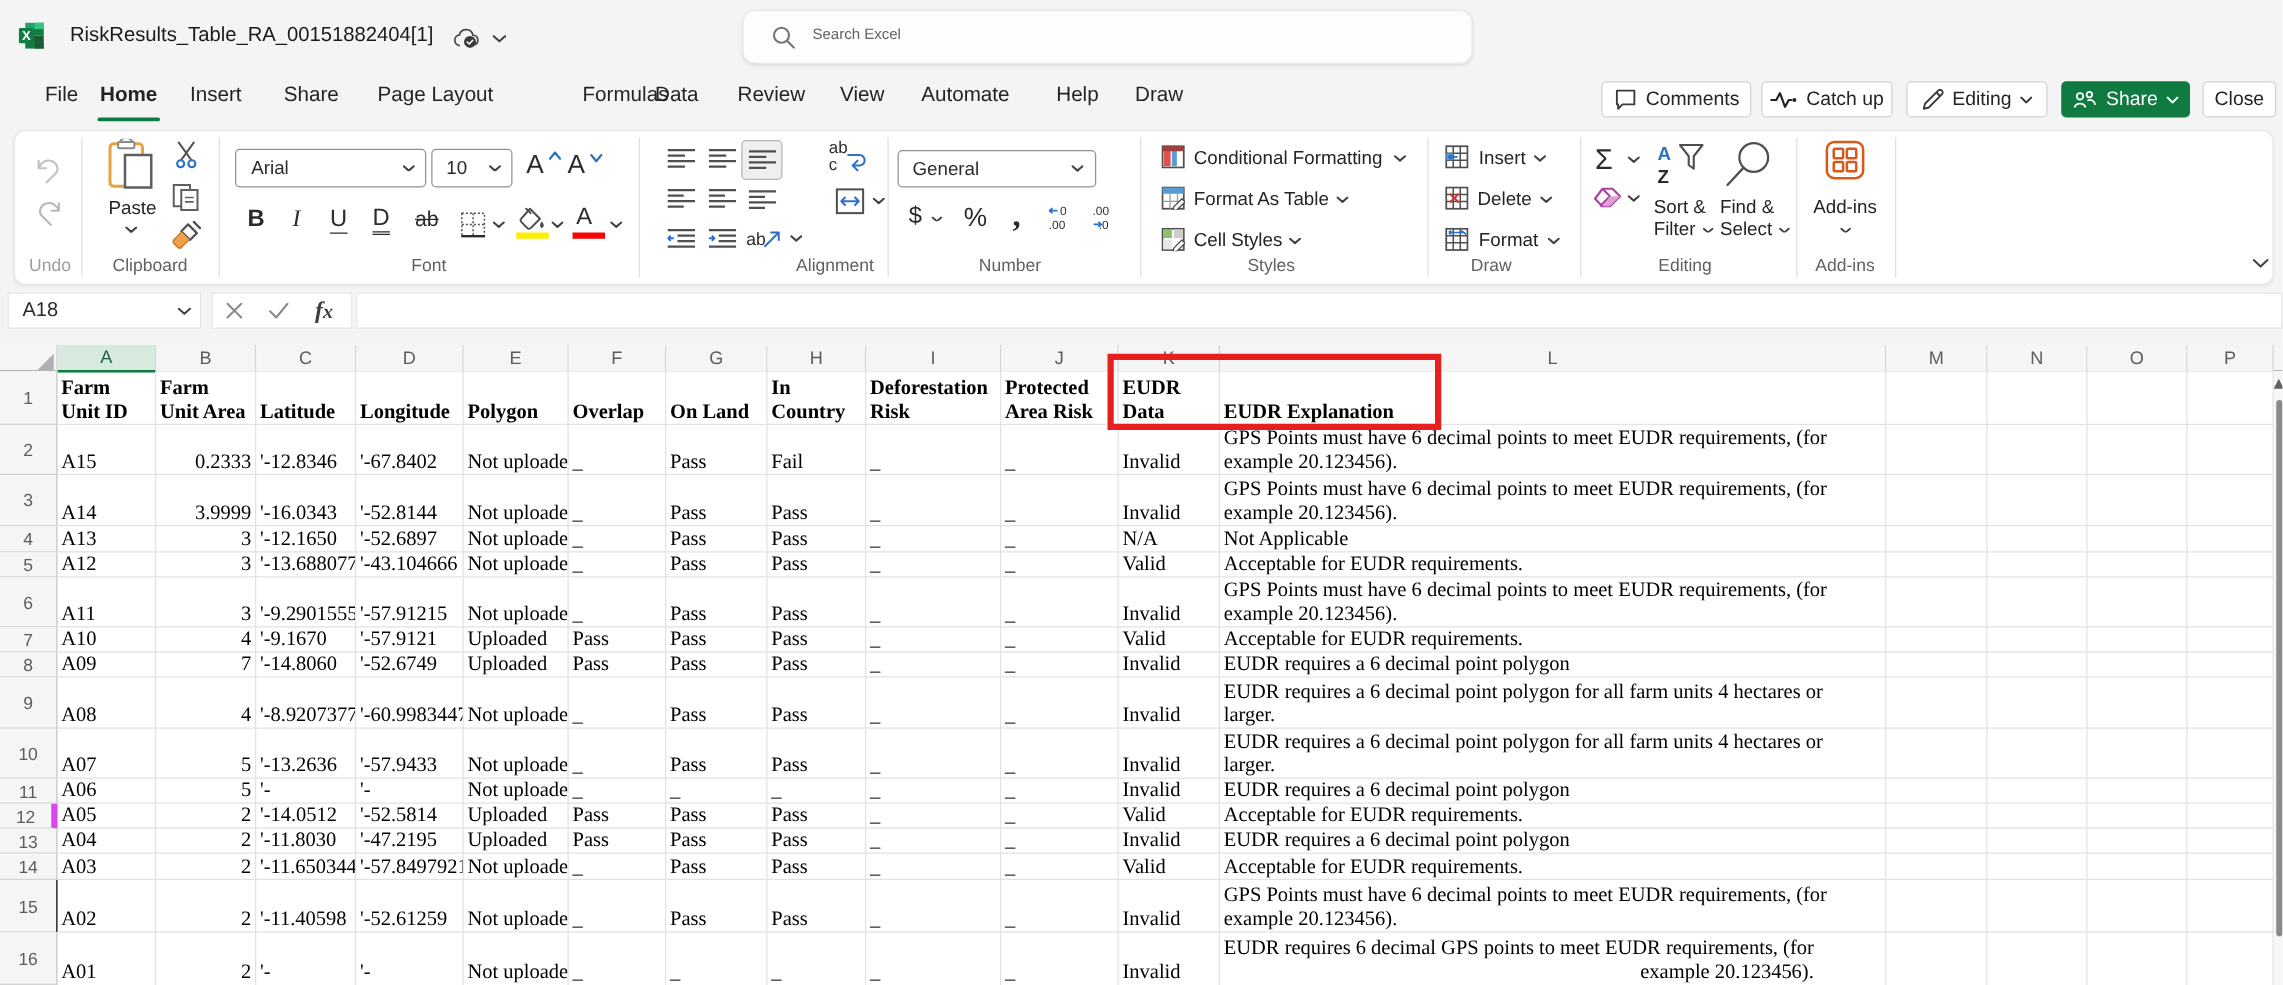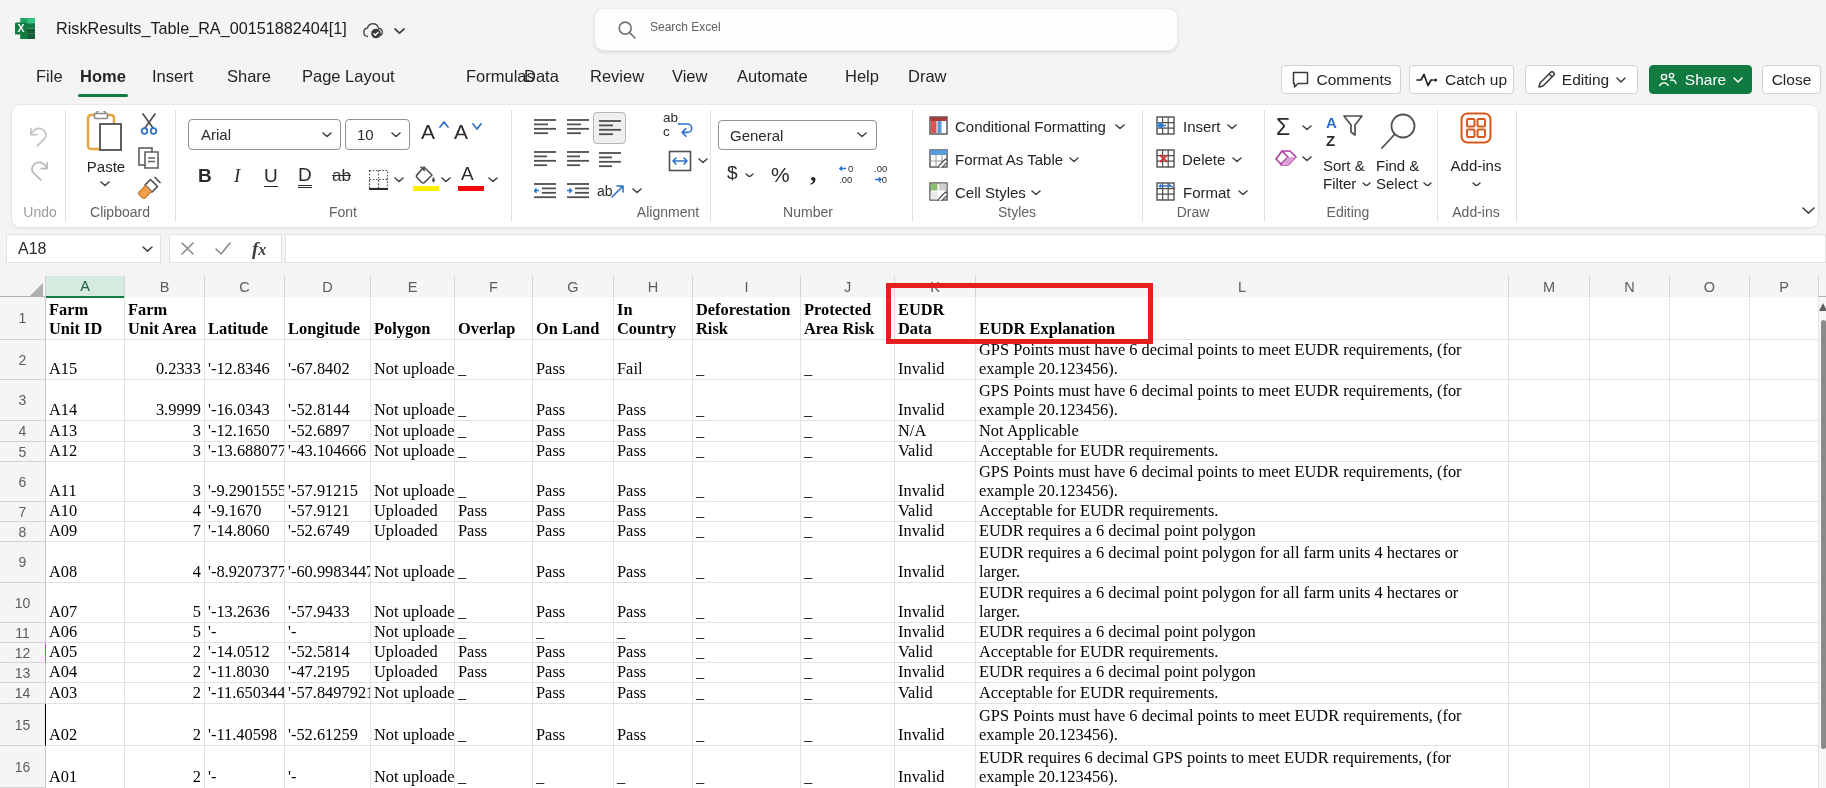--- a/index.html
+++ b/index.html
@@ -421,21 +421,21 @@
 <div class="rowh" style="top:340px;height:40px;border-right:1px solid #c6c6c6">2</div>
 <div class="rowh" style="top:380px;height:41px;border-right:1px solid #c6c6c6">3</div>
 <div class="rowh" style="top:421px;height:21px;border-right:1px solid #c6c6c6">4</div>
 <div class="rowh" style="top:442px;height:20px;border-right:1px solid #c6c6c6">5</div>
 <div class="rowh" style="top:462px;height:40px;border-right:1px solid #c6c6c6">6</div>
 <div class="rowh" style="top:502px;height:20px;border-right:1px solid #c6c6c6">7</div>
 <div class="rowh" style="top:522px;height:20px;border-right:1px solid #c6c6c6">8</div>
 <div class="rowh" style="top:542px;height:41px;border-right:1px solid #c6c6c6">9</div>
 <div class="rowh" style="top:583px;height:40px;border-right:1px solid #c6c6c6">10</div>
 <div class="rowh" style="top:623px;height:20px;border-right:1px solid #c6c6c6">11</div>
-<div class="rowh" style="top:643px;height:20px;border-right:1px solid #d946ef">12</div>
+<div class="rowh" style="top:643px;height:20px;border-right:5px solid #d946ef">12</div>
 <div class="rowh" style="top:663px;height:20px;border-right:1px solid #c6c6c6">13</div>
 <div class="rowh" style="top:683px;height:21px;border-right:1px solid #c6c6c6">14</div>
 <div class="rowh" style="top:704px;height:42px;border-right:1px solid #000000">15</div>
 <div class="rowh" style="top:746px;height:42px;border-right:1px solid #c6c6c6">16</div>
 <div class="gl" style="left:124px;top:297px;width:1px;height:491px"></div>
 <div class="gl" style="left:204px;top:297px;width:1px;height:491px"></div>
 <div class="gl" style="left:284px;top:297px;width:1px;height:491px"></div>
 <div class="gl" style="left:370px;top:297px;width:1px;height:491px"></div>
 <div class="gl" style="left:454px;top:297px;width:1px;height:491px"></div>
 <div class="gl" style="left:532px;top:297px;width:1px;height:491px"></div>
@@ -671,19 +671,19 @@
 <div class="cell" style="left:46px;top:746px;width:78px;height:41px">A01</div>
 <div class="cell r" style="left:125px;top:746px;width:79px;height:41px">2</div>
 <div class="cell" style="left:205px;top:746px;width:79px;height:41px">'-</div>
 <div class="cell" style="left:285px;top:746px;width:85px;height:41px">'-</div>
 <div class="cell" style="left:371px;top:746px;width:83px;height:41px">Not uploaded</div>
 <div class="cell" style="left:455px;top:746px;width:77px;height:41px">_</div>
 <div class="cell" style="left:533px;top:746px;width:80px;height:41px">_</div>
 <div class="cell" style="left:614px;top:746px;width:78px;height:41px">_</div>
 <div class="cell" style="left:895px;top:746px;width:80px;height:41px">Invalid</div>
 <div class="cell" style="left:976px;top:746px;width:532px;height:41px">
-    <span style="text-align:left">EUDR requires 6 decimal GPS points to meet EUDR requirements, (for<br>example 20.123456).</span>
+    <span style="text-align:right">EUDR requires 6 decimal GPS points to meet EUDR requirements, (for<br>example 20.123456).</span>
   </div>
 <div class="cell" style="left:693px;top:746px;width:107px;height:41px">_</div>
 <div class="cell" style="left:801px;top:746px;width:93px;height:41px">_</div>
 <div class="abs" style="left:886px;top:283px;width:267px;height:61px;border:5px solid #e5201e;z-index:50"></div>
 <div class="abs" style="left:1819px;top:297px;width:7px;height:491px;background:#f6f6f6"></div>
 <div class="abs" style="left:1819px;top:303px;width:0;height:0;border-left:4px solid transparent;border-right:4px solid transparent;border-bottom:8px solid #606060"></div>
 <div class="abs" style="left:1820.5px;top:320px;width:5px;height:429px;background:#8a8a8a;border-radius:3px"></div>
 </body></html>

